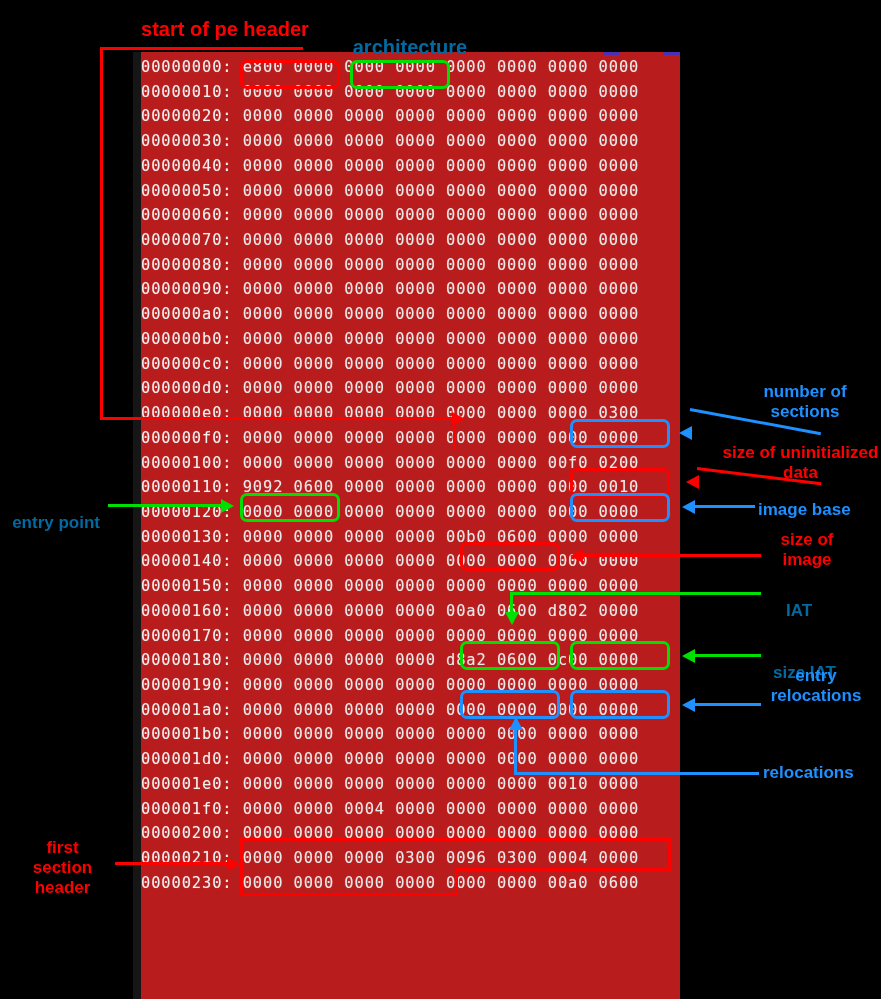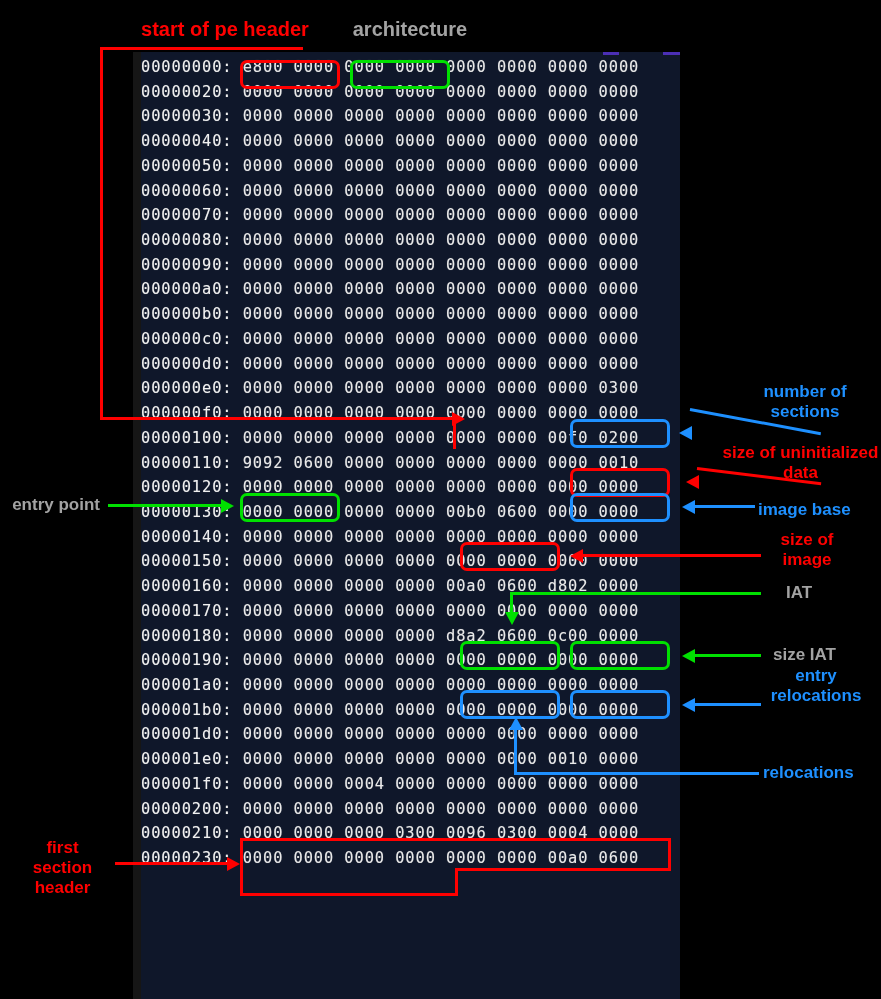--- a/index.html
+++ b/index.html
@@ -2,21 +2,21 @@
 <html><head>
 <meta charset="utf-8">
 <style>
   html,body{margin:0;padding:0;background:#000;}
   body{width:881px;height:999px;position:relative;overflow:hidden;
        font-family:"DejaVu Sans Mono",monospace;}
 
   
   #hexpanel{
     position:absolute;left:133px;top:52px;width:547px;height:947px;
-    background:#0f172a;overflow:hidden;
+    background:#b91c1c;overflow:hidden;
   }
   #hexgutter{position:absolute;left:0;top:0;width:8px;height:100%;background:#161616;}
   #hexrows{position:absolute;left:8px;top:3px;right:0;}
   .hexrow{
     height:24.72px;line-height:24.72px;white-space:pre;
     font-family:"DejaVu Sans Mono",monospace;
     font-size:15.4px;letter-spacing:0.9px;color:#e9e9e9;
     text-shadow:0 0 1px rgba(255,255,255,.35);
   }
   .hexrow .addr{color:#f0f0f0;}
@@ -29,21 +29,21 @@
   .box.blue{border:3px solid #1e90ff;}
 
   .ln{position:absolute;}
   .ln.red{background:#ff0000;}
   .ln.green{background:#00e000;}
   .ln.blue{background:#1e90ff;}
 
   .lab{position:absolute;font-family:"Liberation Sans",sans-serif;
        font-weight:bold;font-size:17px;line-height:20px;}
   .lab.red{color:#ff0000;}
-  .lab.green{color:#a3a3a3;}
+  .lab.green{color:#0369a1;margin-top:18px;}
   .lab.blue{color:#1e90ff;}
   .lab.big{font-size:20px;line-height:24px;}
   .lab.c{text-align:center;}
   .lab.r{text-align:right;}
 
   .arw{position:absolute;width:0;height:0;}
   .arw.l-red{border-top:7px solid transparent;border-bottom:7px solid transparent;border-right:13px solid #ff0000;}
   .arw.l-green{border-top:7px solid transparent;border-bottom:7px solid transparent;border-right:13px solid #00e000;}
   .arw.l-blue{border-top:7px solid transparent;border-bottom:7px solid transparent;border-right:13px solid #1e90ff;}
   .arw.r-red{border-top:7px solid transparent;border-bottom:7px solid transparent;border-left:13px solid #ff0000;}
@@ -53,20 +53,21 @@
 </style>
 </head>
 <body>
 
 <div id="hexpanel">
   <div id="hexgutter"></div>
   <div class="topmark" style="left:470px;width:16px;"></div>
   <div class="topmark" style="left:530px;width:30px;"></div>
   <div id="hexrows">
       <div class="hexrow"><span class="addr">00000000: </span><span>e800</span><span> 0000</span><span> 0000</span><span> 0000</span><span> 0000</span><span> 0000</span><span> 0000</span><span> 0000</span></div>
+      <div class="hexrow"><span class="addr">00000010: </span><span>0000</span><span> 0000</span><span> 0000</span><span> 0000</span><span> 0000</span><span> 0000</span><span> 0000</span><span> 0000</span></div>
       <div class="hexrow"><span class="addr">00000020: </span><span>0000</span><span> 0000</span><span> 0000</span><span> 0000</span><span> 0000</span><span> 0000</span><span> 0000</span><span> 0000</span></div>
       <div class="hexrow"><span class="addr">00000030: </span><span>0000</span><span> 0000</span><span> 0000</span><span> 0000</span><span> 0000</span><span> 0000</span><span> 0000</span><span> 0000</span></div>
       <div class="hexrow"><span class="addr">00000040: </span><span>0000</span><span> 0000</span><span> 0000</span><span> 0000</span><span> 0000</span><span> 0000</span><span> 0000</span><span> 0000</span></div>
       <div class="hexrow"><span class="addr">00000050: </span><span>0000</span><span> 0000</span><span> 0000</span><span> 0000</span><span> 0000</span><span> 0000</span><span> 0000</span><span> 0000</span></div>
       <div class="hexrow"><span class="addr">00000060: </span><span>0000</span><span> 0000</span><span> 0000</span><span> 0000</span><span> 0000</span><span> 0000</span><span> 0000</span><span> 0000</span></div>
       <div class="hexrow"><span class="addr">00000070: </span><span>0000</span><span> 0000</span><span> 0000</span><span> 0000</span><span> 0000</span><span> 0000</span><span> 0000</span><span> 0000</span></div>
       <div class="hexrow"><span class="addr">00000080: </span><span>0000</span><span> 0000</span><span> 0000</span><span> 0000</span><span> 0000</span><span> 0000</span><span> 0000</span><span> 0000</span></div>
       <div class="hexrow"><span class="addr">00000090: </span><span>0000</span><span> 0000</span><span> 0000</span><span> 0000</span><span> 0000</span><span> 0000</span><span> 0000</span><span> 0000</span></div>
       <div class="hexrow"><span class="addr">000000a0: </span><span>0000</span><span> 0000</span><span> 0000</span><span> 0000</span><span> 0000</span><span> 0000</span><span> 0000</span><span> 0000</span></div>
       <div class="hexrow"><span class="addr">000000b0: </span><span>0000</span><span> 0000</span><span> 0000</span><span> 0000</span><span> 0000</span><span> 0000</span><span> 0000</span><span> 0000</span></div>

